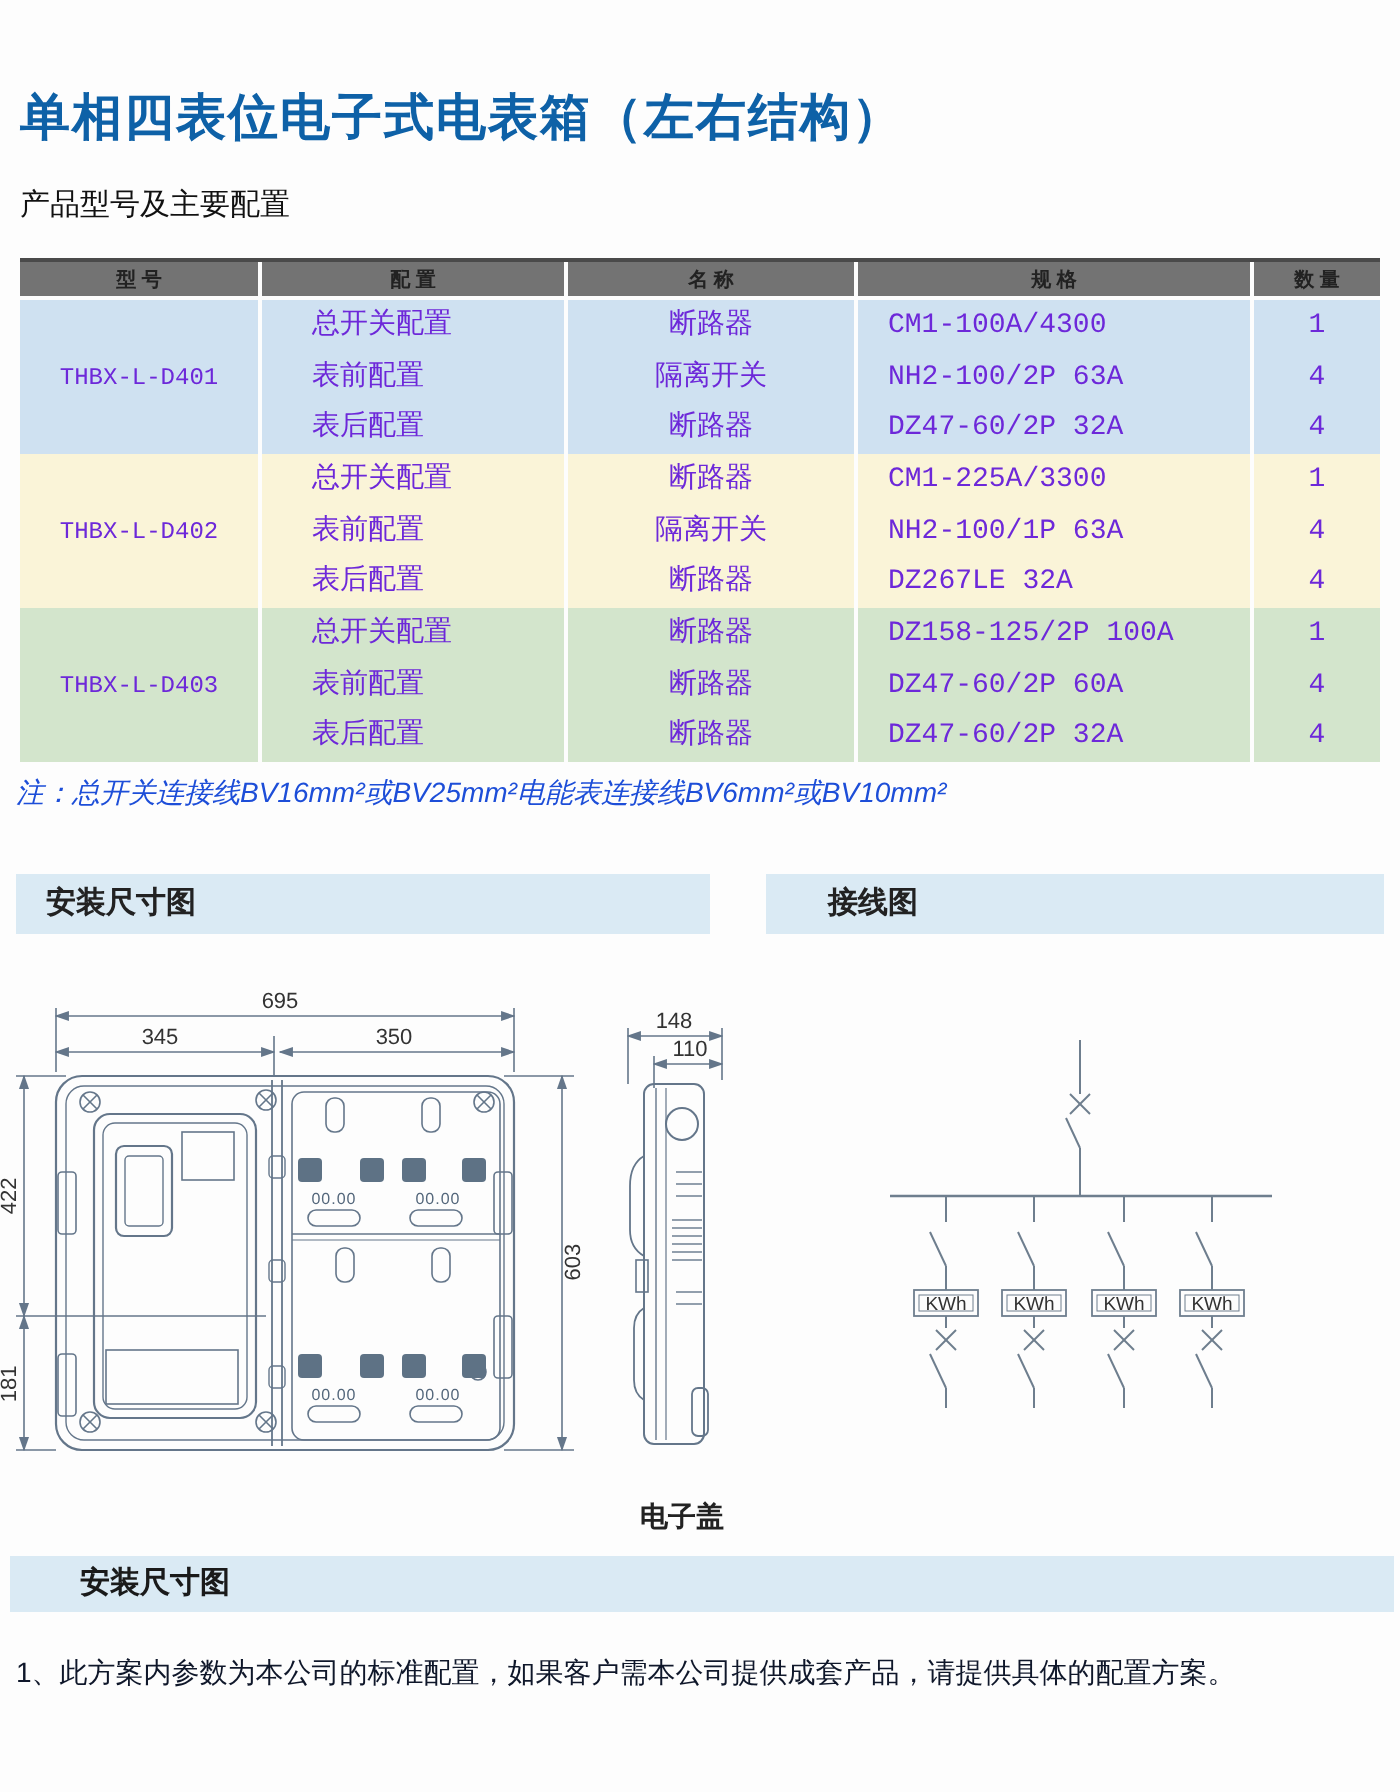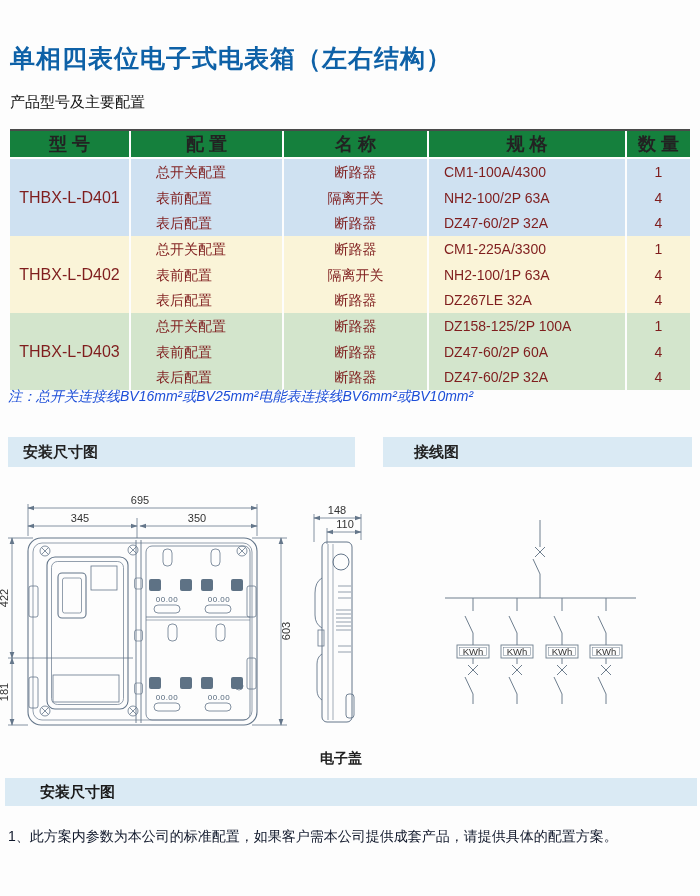--- a/index.html
+++ b/index.html
@@ -7,26 +7,26 @@
     width:700px;height:896px;position:relative;overflow:hidden;
     background:#fdfdfd;color:#1a1a1a;
     font-family:"Liberation Sans","DejaVu Sans",sans-serif;
   }
   .abs{position:absolute;}
   .page-title{left:10px;top:42px;font-size:25px;font-weight:bold;color:#0e61a7;letter-spacing:1px;}
   .subtitle{left:10px;top:93px;font-size:15px;color:#111;}
   
   .cfg-table{position:absolute;left:10px;top:129px;width:680px;border-collapse:collapse;table-layout:fixed;}
   .cfg-table th{
-    height:15px;padding:1px 0;font-size:18px;font-weight:bold;color:#222;
-    border-top:2px solid #4a4a4a;border-bottom:2px solid #fdfdfd;background:#15803d;text-align:center;
+    height:15px;padding:1px 0;font-size:10px;font-weight:bold;color:#222;
+    border-top:2px solid #4a4a4a;border-bottom:2px solid #fdfdfd;background:#737373;text-align:center;
   }
-  .cfg-table td{height:25.7px;padding:0;font-size:14px;color:#7f1d1d;line-height:1;}
+  .cfg-table td{height:25.7px;padding:0;font-size:14px;color:#6d28d9;line-height:1;font-family:Liberation Mono, monospace;}
   .c-config,.c-name,.c-spec,.c-qty{border-left:2px solid #fdfdfd;margin-top:36px;}
-  td.c-model{text-align:center;font-size:16px;}
+  td.c-model{text-align:center;font-size:12px;}
   td.c-config{text-align:left;padding-left:25px;}
   td.c-name{text-align:center;}
   td.c-spec{text-align:left;padding-left:15px;}
   td.c-qty{text-align:center;}
   tr.g1 td{background:#cfe1f1;}
   tr.g2 td{background:#faf4d8;}
   tr.g3 td{background:#d3e5cc;}
   .note-line{left:8px;top:388px;font-size:14px;color:#1d4ed8;font-style:italic;}
   
   .sec-bar{height:30px;background:#daeaf4;font-size:15px;font-weight:bold;color:#222;line-height:30px;}

